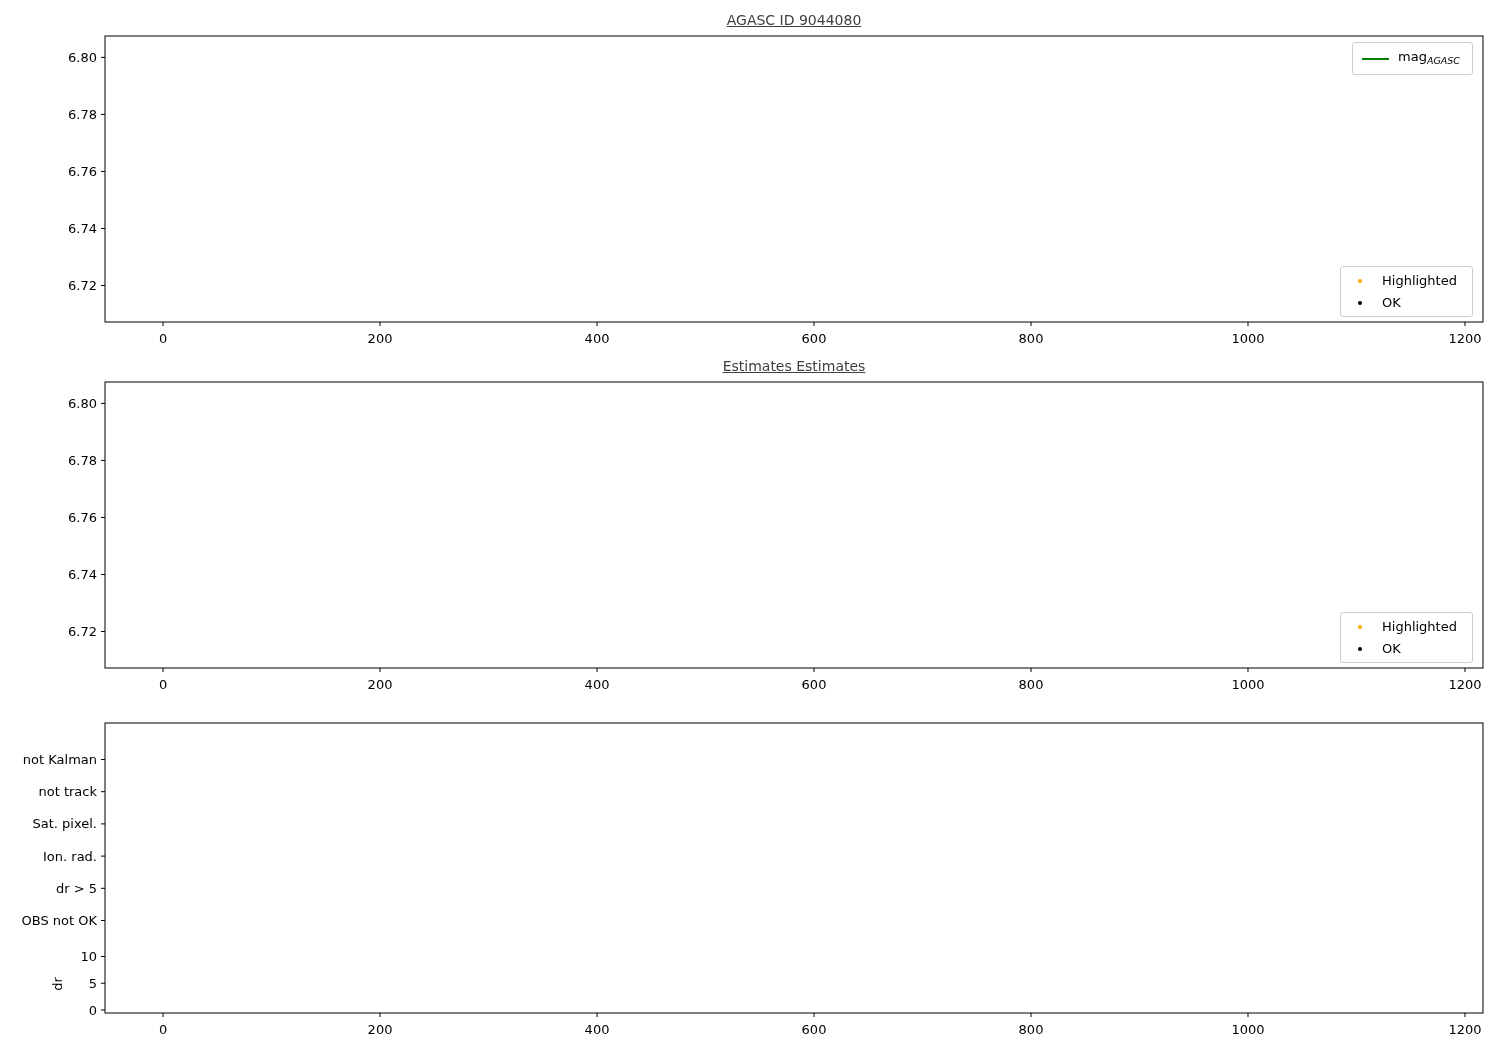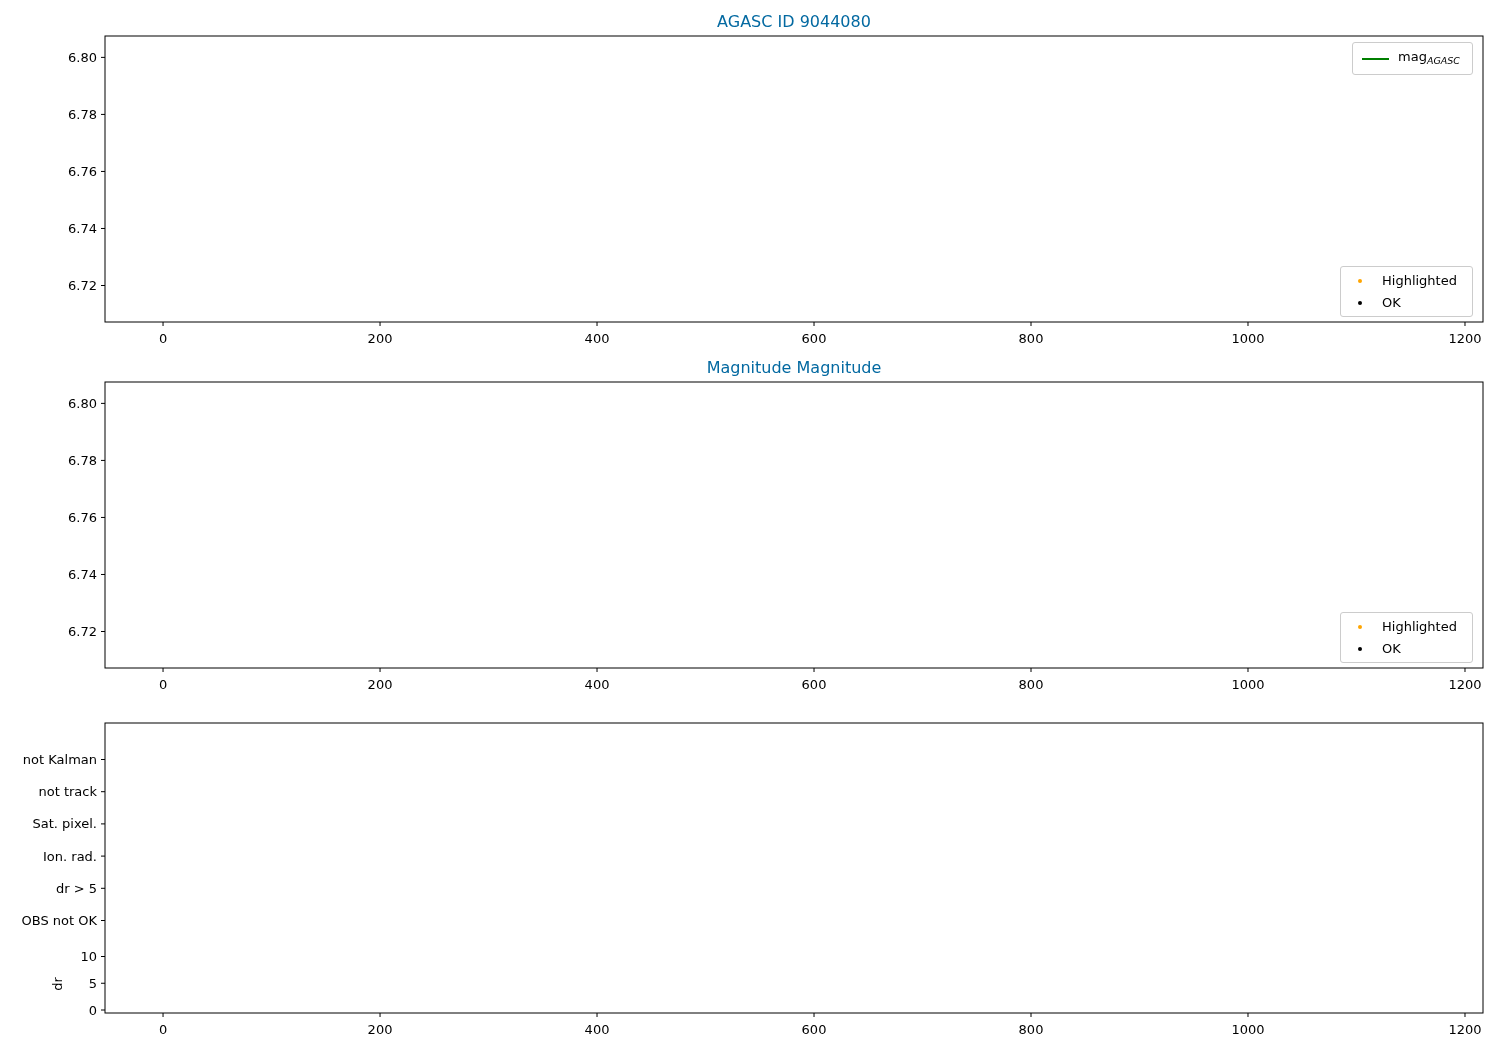--- a/index.html
+++ b/index.html
@@ -4,21 +4,21 @@
 <style>
   html,body{margin:0;padding:0;background:#ffffff;}
   #figure{
     position:relative;width:1500px;height:1050px;background:#ffffff;
     font-family:"DejaVu Sans","Liberation Sans",sans-serif;color:#000;
     overflow:hidden;
   }
   #fig-svg{position:absolute;left:0;top:0;}
   .plot-title{
     position:absolute;left:105px;width:1378px;text-align:center;
-    font-size:16px;color:#0369a1;white-space:nowrap;
+    font-size:14px;color:#404040;white-space:nowrap;text-decoration:underline;
   }
   #title1{top:12px;}
   #title2{top:358px;}
   .legend{
     position:absolute;right:27px;background:#ffffff;
     border:1px solid #cccccc;border-radius:3px;
     padding:5px 10px 5px 9px;display:flex;flex-direction:column;
     justify-content:center;gap:5px;font-size:13px;line-height:17px;
   }
   #legend1{top:42px;min-width:100px;}
@@ -1582,21 +1582,21 @@
         <text x="1031.0081883316275" y="1034" text-anchor="middle" font-size="13" fill="#000">800</text>
         <line x1="1247.9989764585466" y1="1013" x2="1247.9989764585466" y2="1017" stroke="#000" stroke-width="1"></line>
         <text x="1247.9989764585466" y="1034" text-anchor="middle" font-size="13" fill="#000">1000</text>
         <line x1="1464.9897645854658" y1="1013" x2="1464.9897645854658" y2="1017" stroke="#000" stroke-width="1"></line>
         <text x="1464.9897645854658" y="1034" text-anchor="middle" font-size="13" fill="#000">1200</text>
       </g>
       <rect x="105" y="723" width="1378" height="290" fill="#ffffff" stroke="#000000" stroke-width="1"></rect>
     </svg>
 
   <div class="plot-title" id="title1">AGASC ID 9044080</div>
-  <div class="plot-title" id="title2">Magnitude Magnitude</div>
+  <div class="plot-title" id="title2">Estimates Estimates</div>
 
   <div class="legend" id="legend1">
     <div class="lrow">
       <span class="lline" style="border-top-color: rgb(0, 127, 0);"></span>
       <span class="llabel"><span>mag</span><span class="lsub">AGASC</span></span>
     </div>
   </div>
 
   <div class="legend" id="legend-ok1">
     <div class="lrow">

